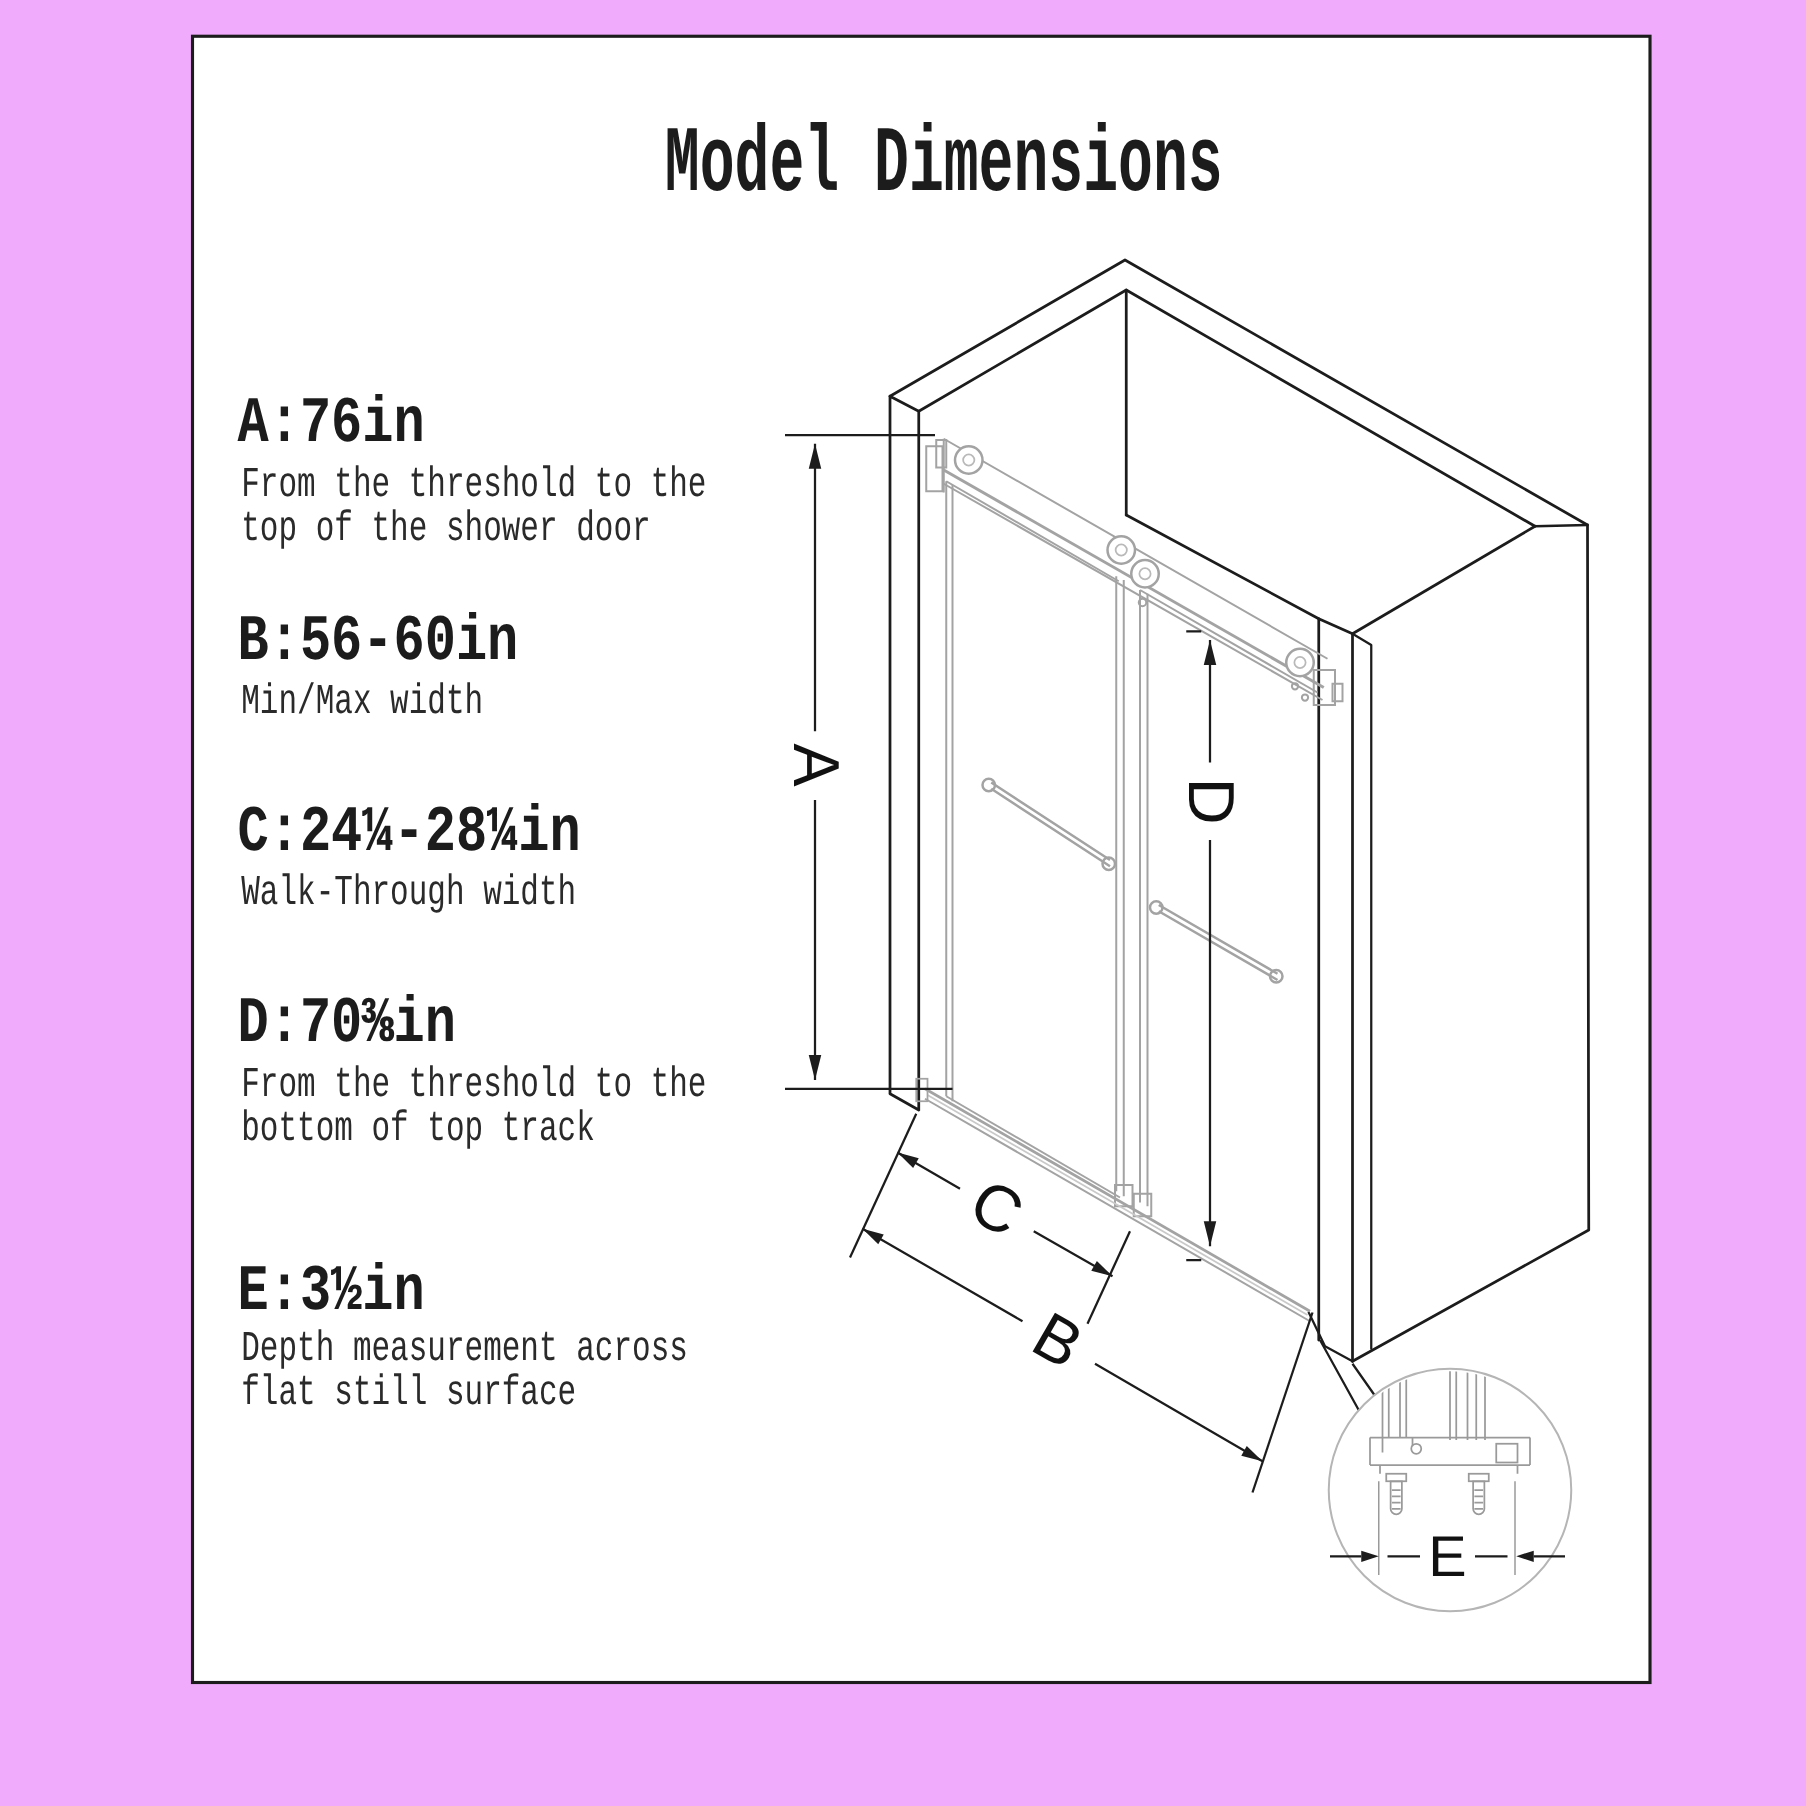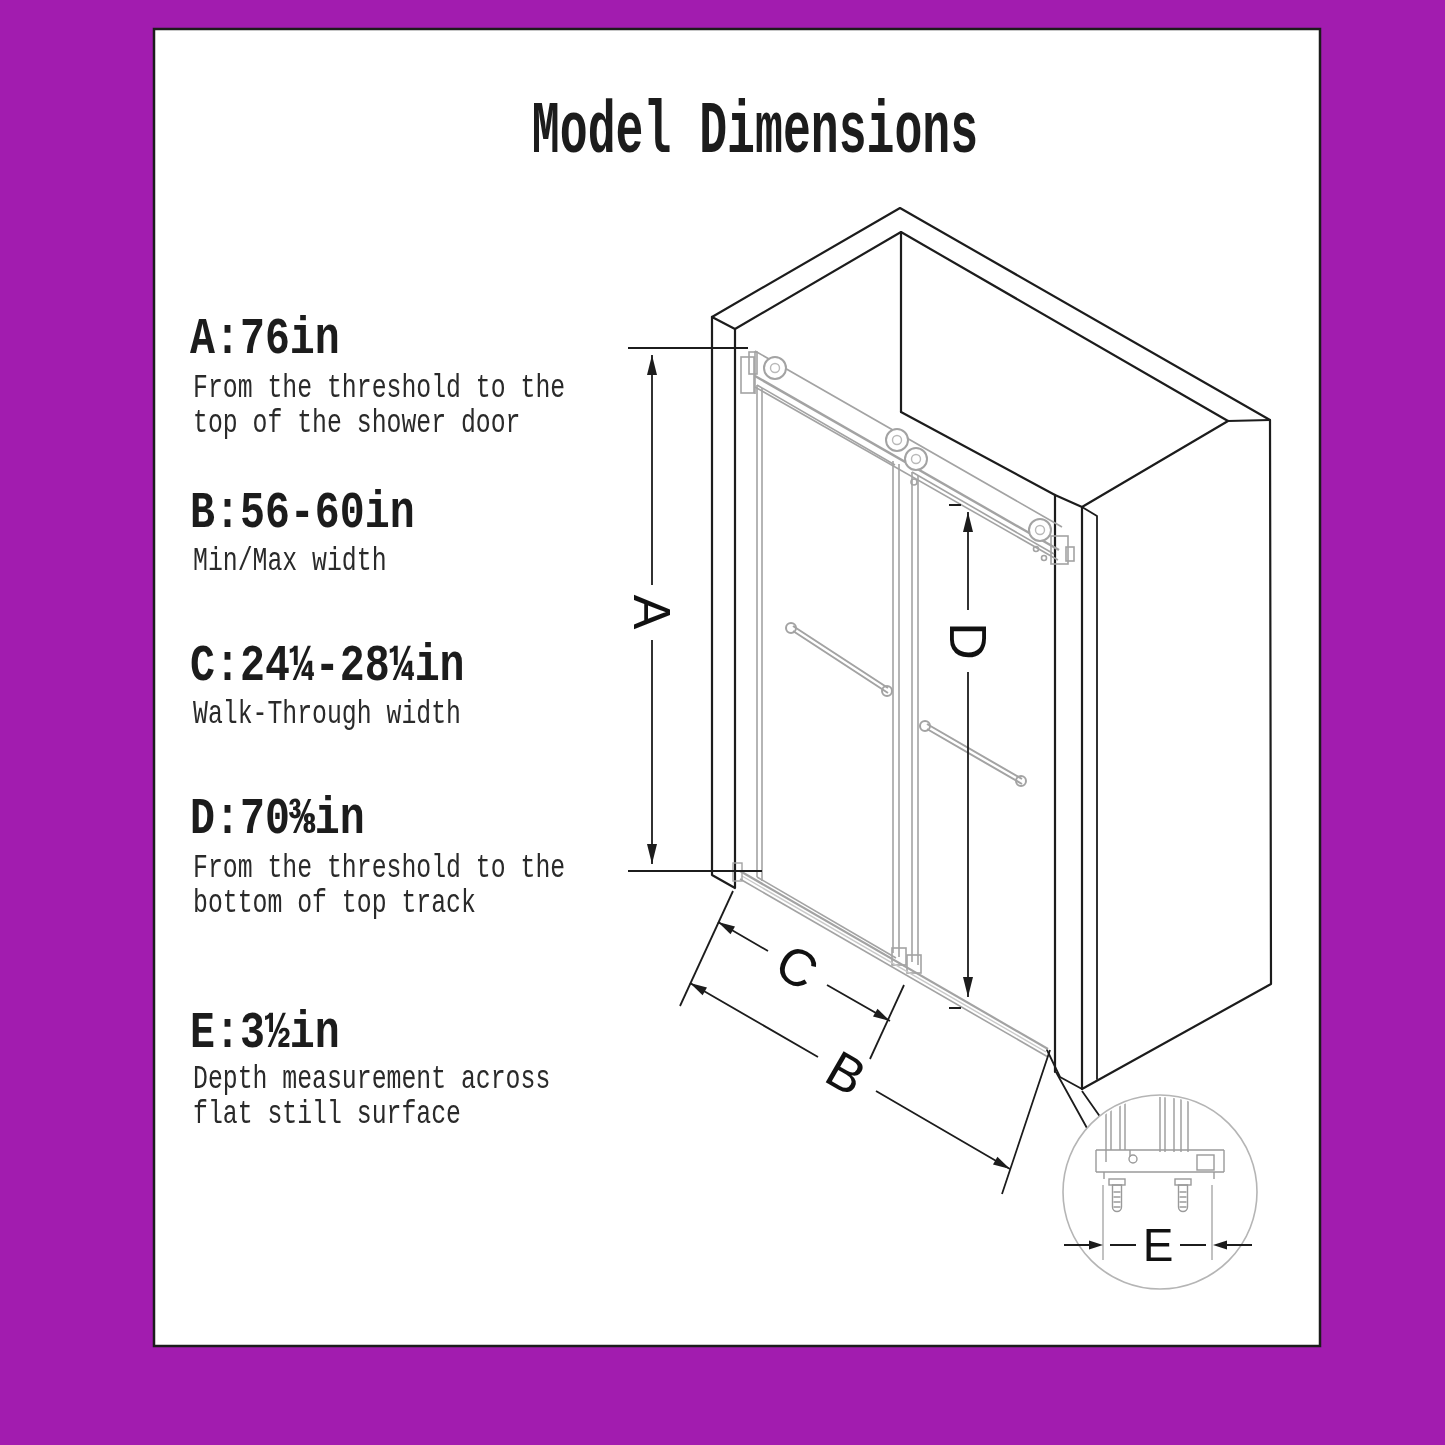--- a/index.html
+++ b/index.html
@@ -1,16 +1,16 @@
 <!DOCTYPE html>
 <html><head>
 <meta charset="utf-8">
 <style>
   html,body{margin:0;padding:0;background:#ffffff;}
-  .page{position:relative;width:1445px;height:1445px;background:#a21caf;overflow:hidden;}
+  .page{position:relative;width:1445px;height:1445px;background:#f0abfc;overflow:hidden;}
   svg{display:block;}
   .t-title{font-family:"Liberation Mono","DejaVu Sans Mono",monospace;font-weight:700;font-size:75px;fill:#1c1c1c;}
   .t-spec{font-family:"Liberation Mono","DejaVu Sans Mono",monospace;font-weight:700;font-size:52px;fill:#1c1c1c;}
   .t-desc{font-family:"Liberation Mono","DejaVu Sans Mono",monospace;font-weight:400;font-size:34px;fill:#2a2a2a;}
   .t-mark{font-family:"Liberation Sans","DejaVu Sans",sans-serif;font-weight:400;font-size:52px;fill:#111;}
   .ln{stroke:#1c1c1c;fill:none;}
   .gy{stroke:#a3a3a3;fill:none;}
   .gyl{stroke:#c9c9c9;fill:none;}
   .dim{stroke:#1c1c1c;fill:none;stroke-width:1.8;}
   .arr{fill:#1c1c1c;stroke:none;}

